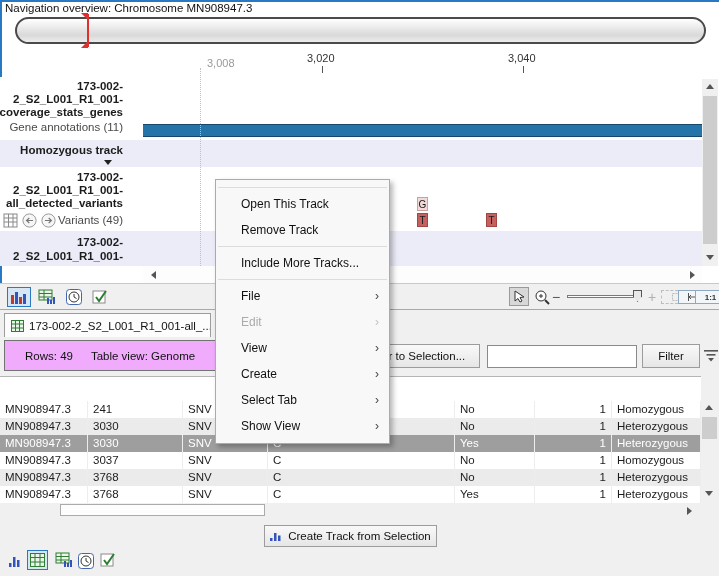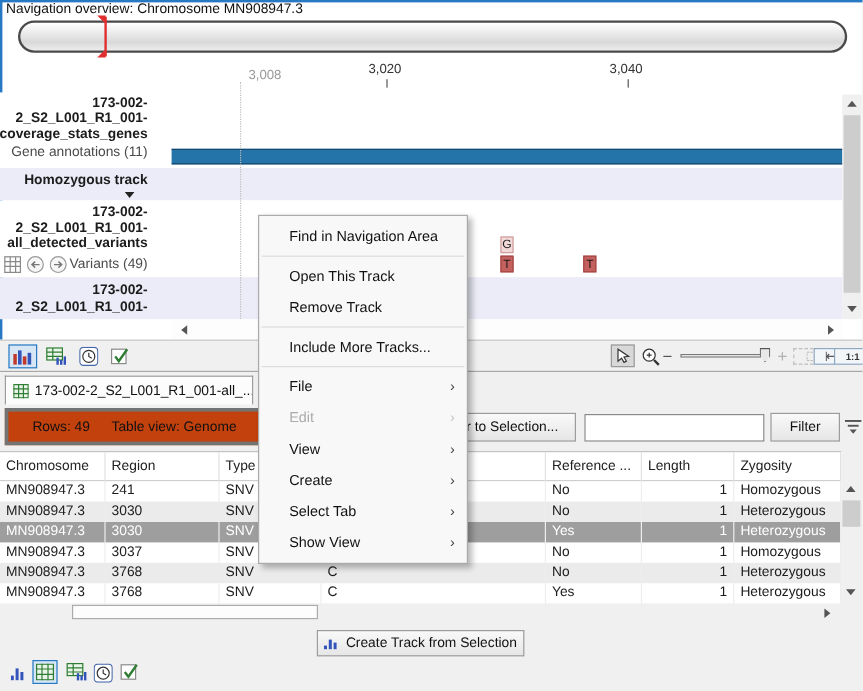--- a/index.html
+++ b/index.html
@@ -53,21 +53,21 @@
   .slider-track { left:567px; top:295px; width:72px; height:3px; background:#fdfdfd; border:1px solid #7a7a7a; }
   .slider-thumb { left:633px; top:290px; width:9px; height:12px; background:#e8e8e8; border:1px solid #555;
     clip-path:polygon(0 0, 100% 0, 100% 55%, 50% 100%, 0 55%); }
   .mini-btn { position:absolute; width:31px; height:14px; border:1px solid #8ea8c0; background:#f3f6f9; font-size:8px;
     display:flex; align-items:center; justify-content:center; color:#333;font-weight:bold; }
   .mini-btn.disabled { border:1px dashed #bdbdbd; background:#f0f0f0; color:#bbb; }
   
   .bottom-bg { left:0; top:310px; width:719px; height:266px; background:#f0f0f0; }
   .tab { left:4px; top:313px; width:207px; height:24px; background:#fcfcfc; border:1px solid #9c9c9c; border-bottom:none;
     display:flex; align-items:center; gap:5px; padding-left:6px; font-size:11.5px; color:#111; }
-  .toolbar-inset { left:4px; top:340px; width:246px; height:31px; background:#c2410c; border:3px solid #737373;
+  .toolbar-inset { left:4px; top:340px; width:246px; height:31px; background:#f0abfc; border:1px solid #737373;
     display:flex; align-items:center; gap:18px; padding-left:20px; font-size:11.5px; color:#111; }
   .btn { border:1px solid #9c9c9c; background:linear-gradient(#f9f9f9,#e6e6e6); font-size:11.5px; color:#111;
     display:flex; align-items:center; justify-content:center; font-family:"Liberation Sans",sans-serif; }
   .search-input { left:487px; top:345px; width:150px; height:23px; border:1px solid #8a8a8a; background:#fff; font-size:11.5px; padding:0 4px;
     font-family:"Liberation Sans",sans-serif; }
   
   .tbl { left:0; top:376px; width:701px; height:127px; background:#fff; border-top:1px solid #b5b5b5; }
   .th-row { position:absolute; left:0; top:0; width:701px; height:24px; background:#fff; border-bottom:1px solid #cfcfcf; }
   .th { position:absolute; top:0; height:24px; line-height:24px; padding-left:5px; font-size:11.5px; color:#222;
     border-right:1px solid #e2e2e2; white-space:nowrap; overflow:hidden; }
@@ -273,29 +273,20 @@
   <div class="abs btn" style="left:642px; top:344px; width:58px; height:24px;">Filter</div>
   <div class="abs" style="left:704px; top:348px;">
     <svg width="14" height="14">
         <rect x="0" y="2" width="14" height="1.6" fill="#555"></rect>
         <rect x="2.5" y="6" width="9" height="1.6" fill="#555"></rect>
         <path d="M4 10 H10 L7 13.5 Z" fill="#555"></path>
       </svg>
   </div>
 
   <div class="abs tbl">
-    <div class="th-row">
-      <div class="th c0">Chromosome</div>
-      <div class="th c1">Region</div>
-      <div class="th c2">Type</div>
-      <div class="th c3"></div>
-      <div class="th c4">Reference ...</div>
-      <div class="th c5">Length</div>
-      <div class="th c6">Zygosity</div>
-    </div>
 
     <div class="tr" style="top:24px;">
       <div class="td c0">MN908947.3</div>
         <div class="td c1">241</div>
         <div class="td c2">SNV</div>
         <div class="td c3">C</div>
         <div class="td c4">No</div>
         <div class="td c5 num">1</div>
         <div class="td c6">Homozygous</div>
     </div>
@@ -409,21 +400,20 @@
       </svg>
   </div>
   <div class="ficon" style="left:99px; top:551px; width:19px; height:17px;">
     <svg width="17" height="16">
         <rect x="1" y="2" width="12" height="12" fill="#fff" stroke="#8a8a8a"></rect>
         <path d="M4 8 L7 12 L14 2" stroke="#2e7d32" stroke-width="2" fill="none"></path>
       </svg>
   </div>
 
   <div class="abs menu">
-    <div class="mi">Find in Navigation Area</div>
     <div class="menu-sep"></div>
     <div class="mi">Open This Track</div>
     <div class="mi">Remove Track</div>
     <div class="menu-sep"></div>
     <div class="mi">Include More Tracks...</div>
     <div class="menu-sep"></div>
     <div class="mi"><span>File</span><span class="chev">›</span></div>
     <div class="mi disabled"><span>Edit</span><span class="chev">›</span></div>
     <div class="mi"><span>View</span><span class="chev">›</span></div>
     <div class="mi"><span>Create</span><span class="chev">›</span></div>

